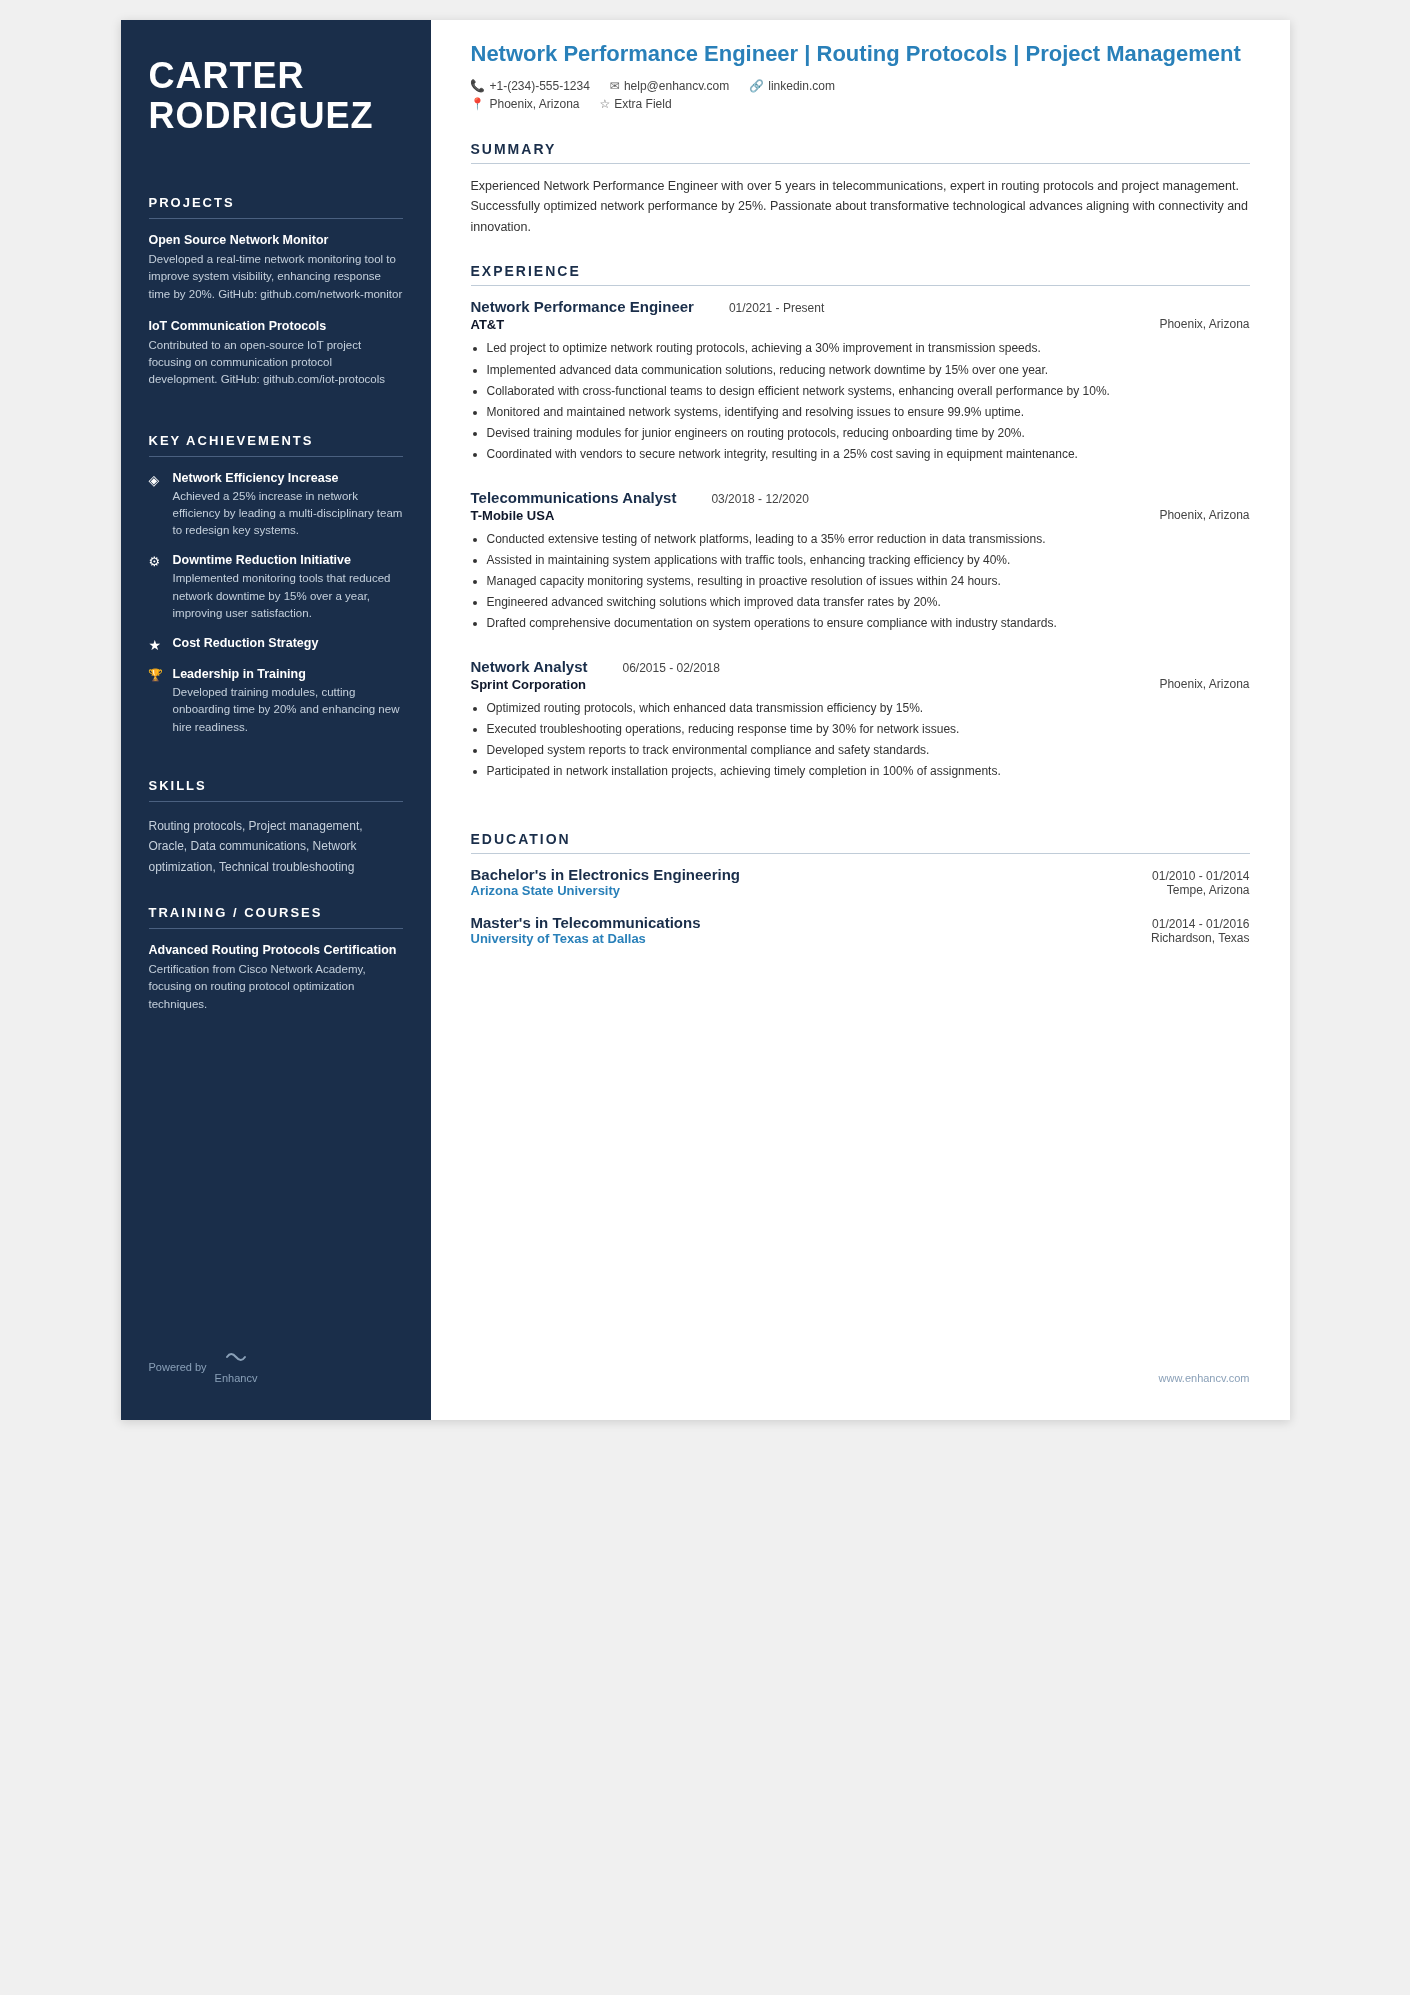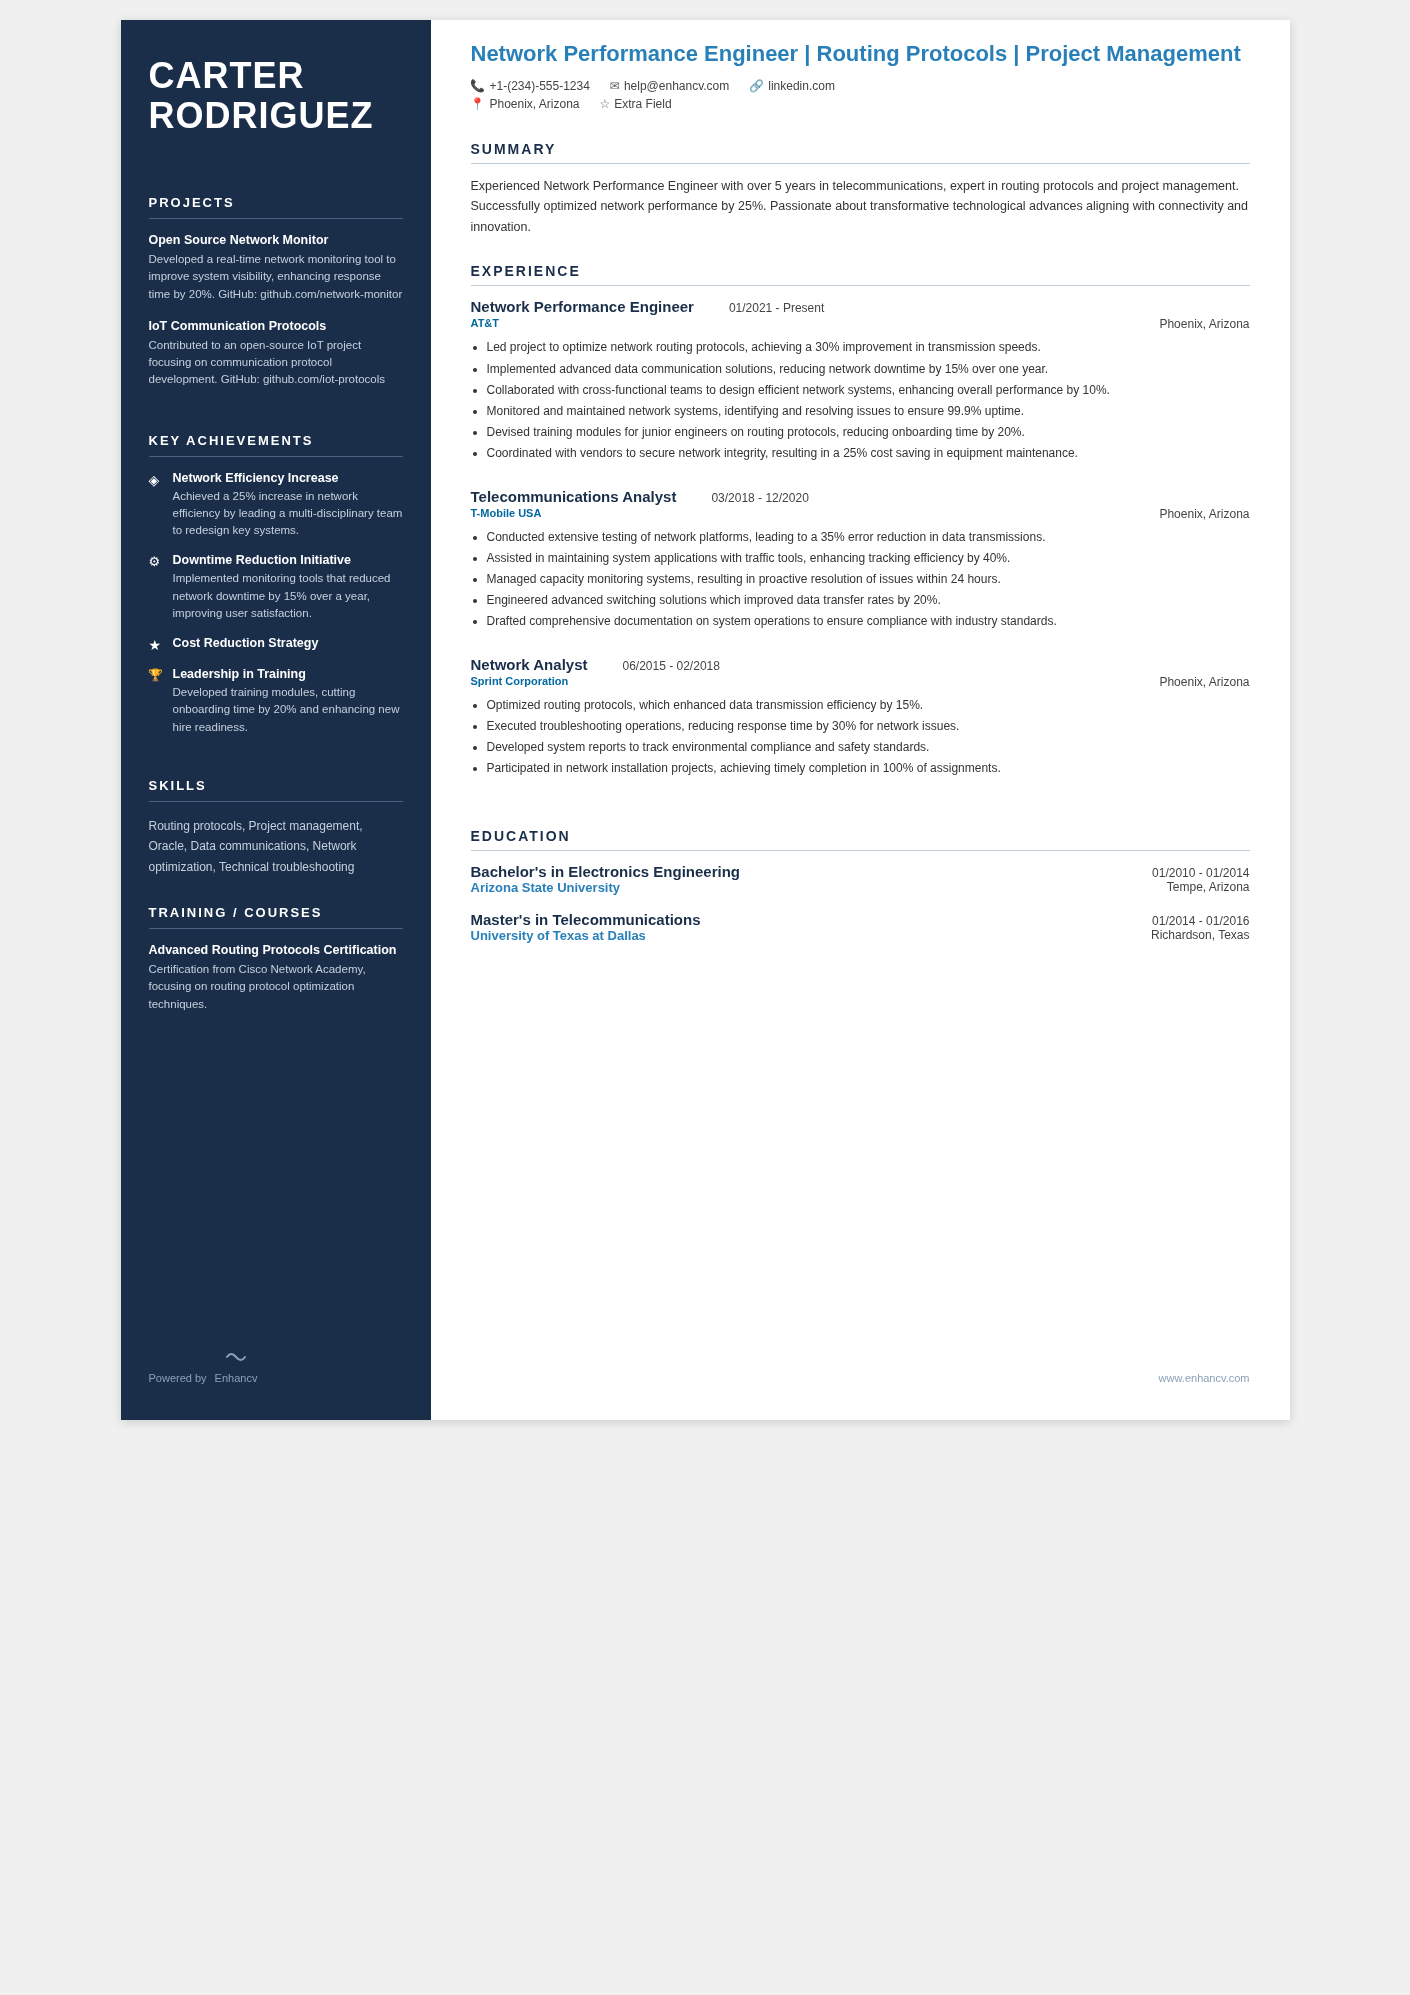--- a/index.html
+++ b/index.html
@@ -105,21 +105,21 @@
     }
     .training-desc {
       font-size: 11.5px;
       color: #c5d0dc;
       line-height: 1.5;
     }
     .sidebar-footer {
       margin-top: auto;
       padding-top: 30px;
       display: flex;
-      align-items: flex-end;
+      align-items: center;
       gap: 8px;
       font-size: 11px;
       color: #8aa0b8;
     }
     .enhancv-logo {
       display: flex;
       align-items: center;
       gap: 8px;
       font-size: 11px;
       color: #8aa0b8;
@@ -199,23 +199,23 @@
       font-size: 12px;
       color: #444;
       white-space: nowrap;
     }
     .exp-company-row {
       display: flex;
       justify-content: space-between;
       margin-bottom: 7px;
     }
     .exp-company {
-      font-size: 11px;
+      font-size: 13px;
       font-weight: 600;
-      color: #0369a1;
+      color: #0f172a;
     }
     .exp-location {
       font-size: 12px;
       color: #444;
     }
     .exp-bullets {
       padding-left: 16px;
     }
     .exp-bullets li {
       font-size: 12px;

